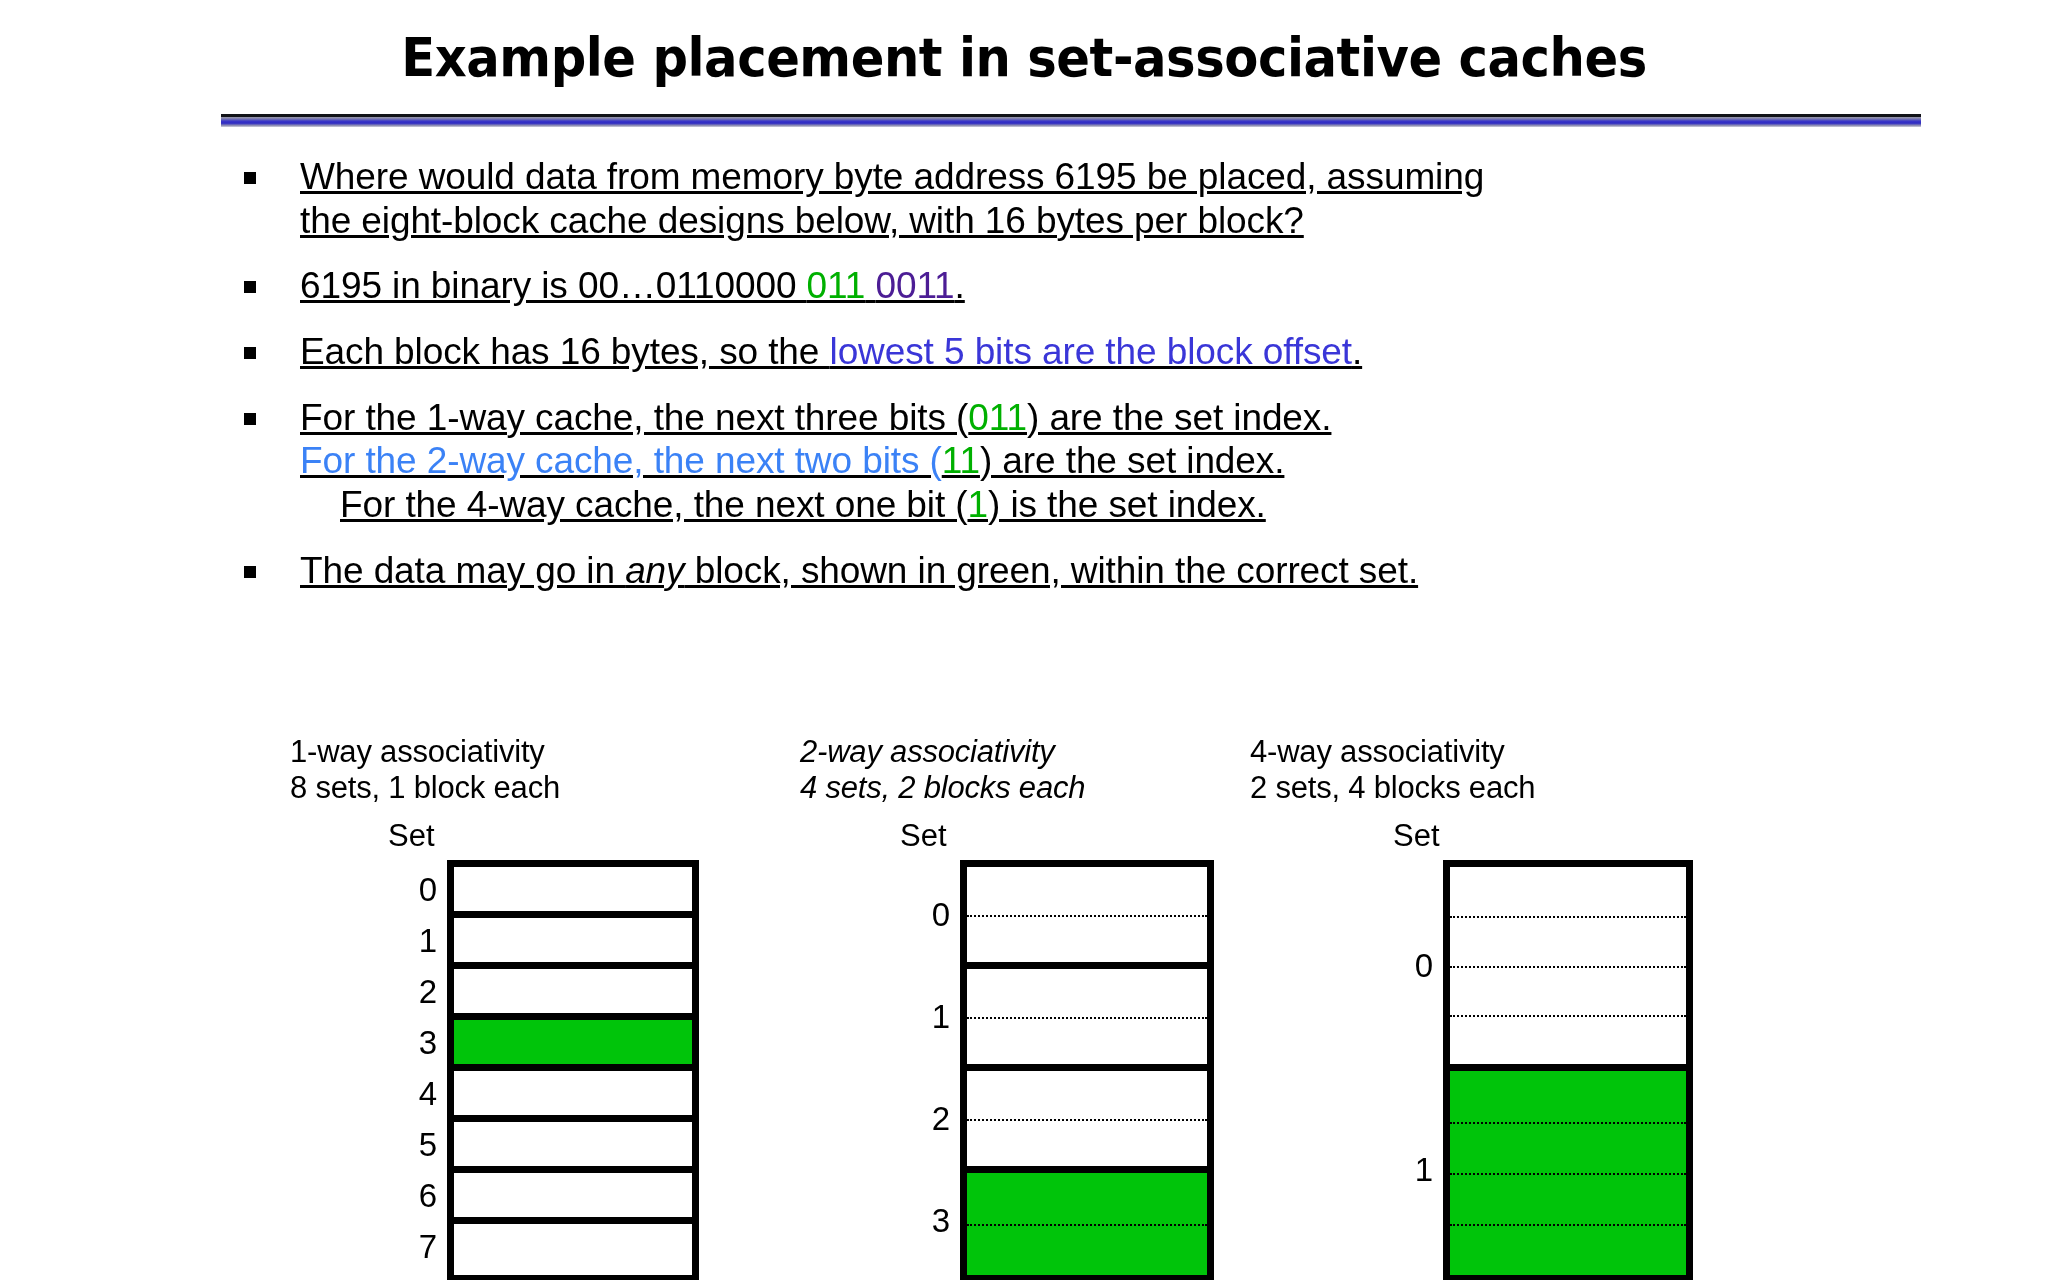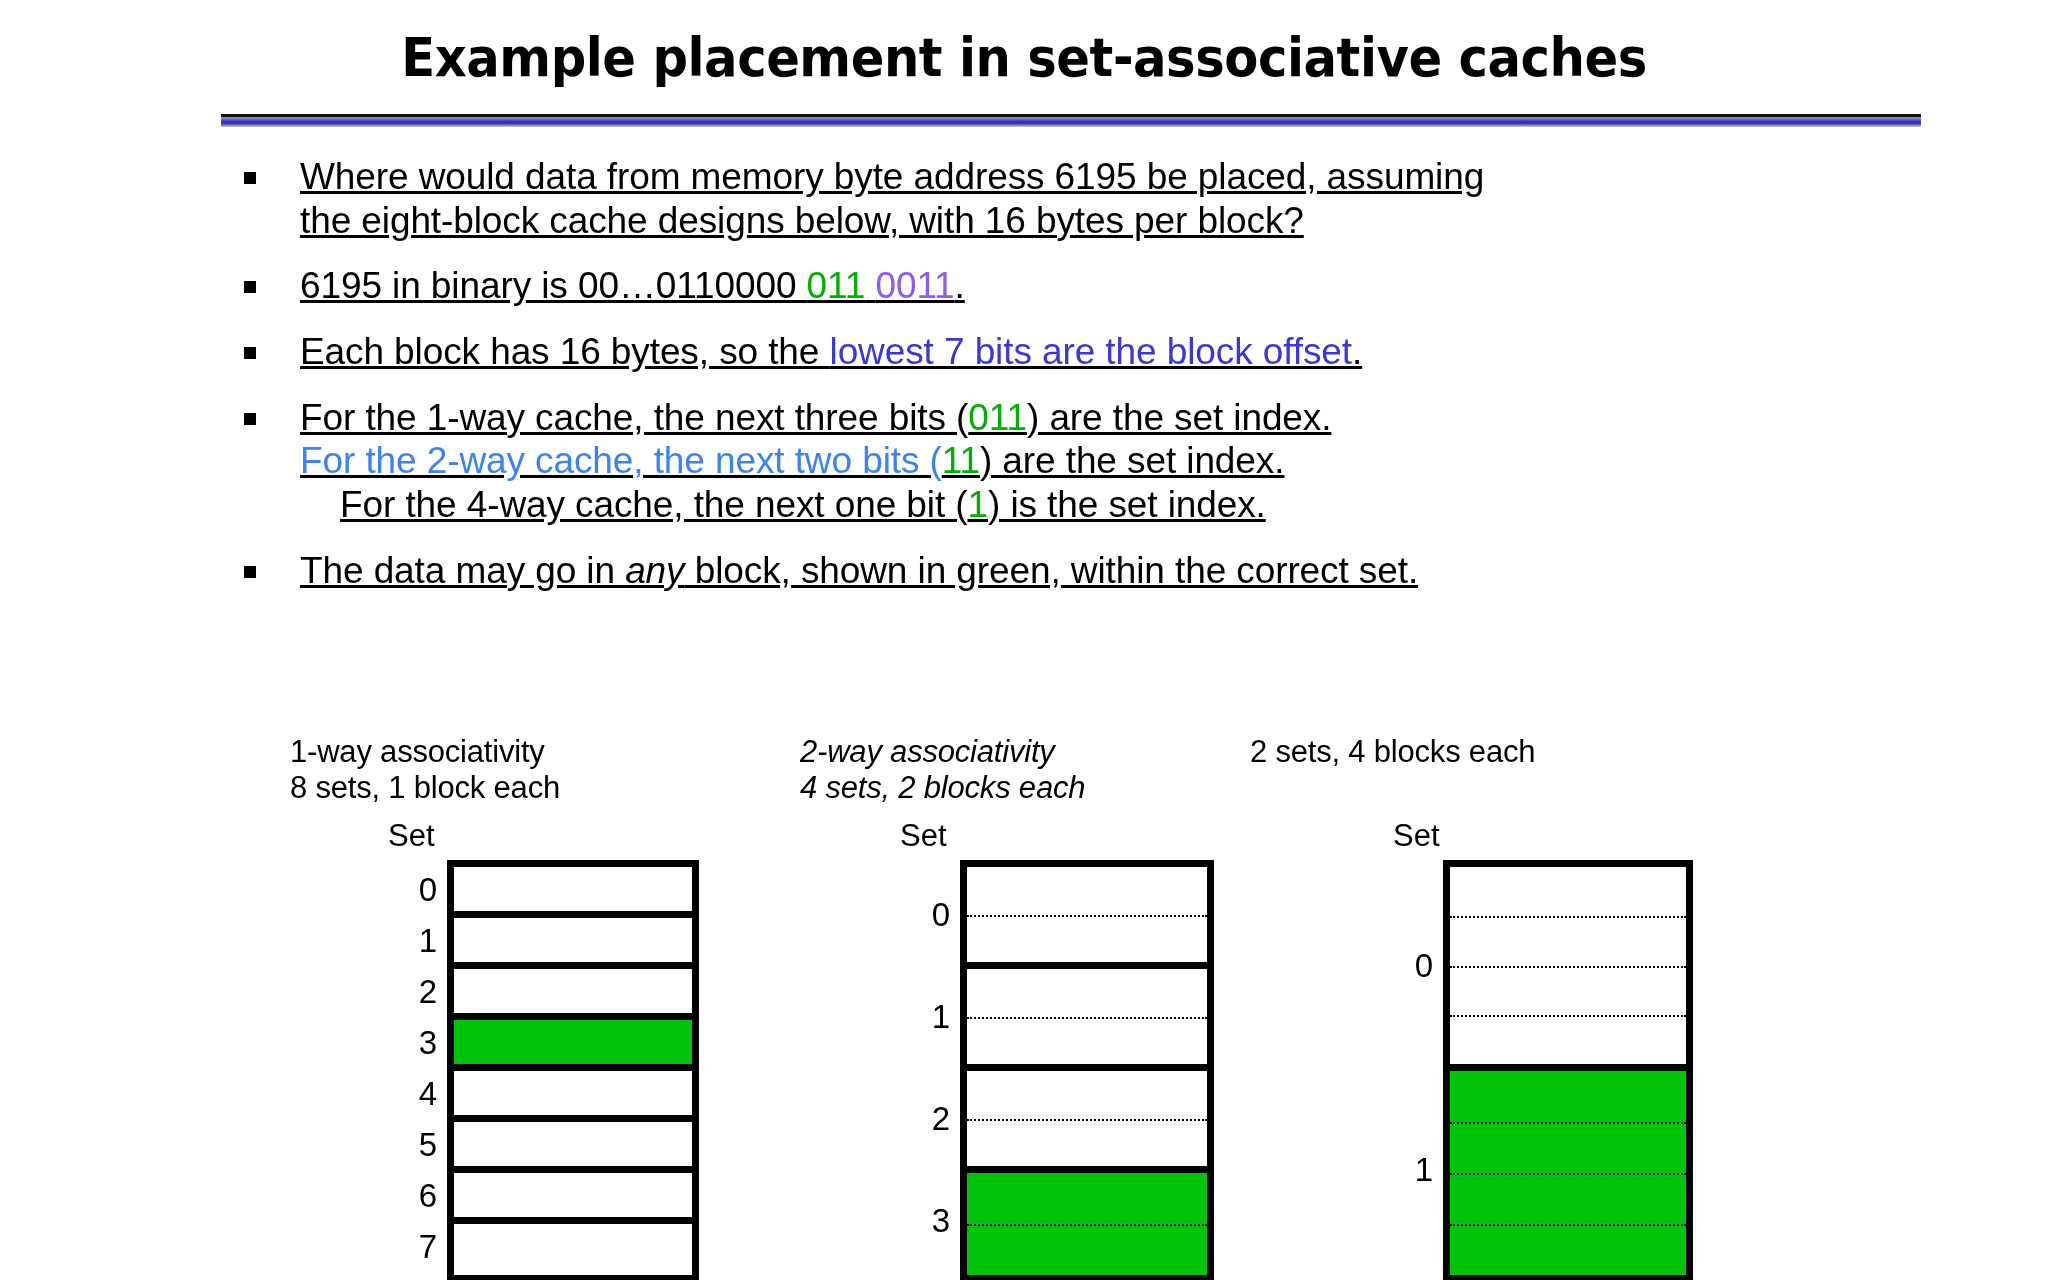--- a/index.html
+++ b/index.html
@@ -148,25 +148,25 @@
 </div>
 
 <div id="bullets">
     <div class="bullet">
       <span class="marker"></span>
       <span class="line"><span style="color: rgb(0, 0, 0);">Where would data from memory byte address 6195 be placed, assuming</span></span>
       <span class="line"><span style="color: rgb(0, 0, 0);">the eight-block cache designs below, with 16 bytes per block?</span></span>
     </div>
     <div class="bullet">
       <span class="marker"></span>
-      <span class="line"><span style="color: rgb(0, 0, 0);">6195 in binary is 00…0110000 </span><span style="color: rgb(0, 176, 0);">011</span><span style="color: rgb(0, 0, 0);"> </span><span style="color: #8b5cf6;">0011</span><span style="color: rgb(0, 0, 0);">.</span></span>
-    </div>
-    <div class="bullet">
-      <span class="marker"></span>
-      <span class="line"><span style="color: rgb(0, 0, 0);">Each block has 16 bytes, so the </span><span style="color: rgb(58, 54, 216);">lowest 7 bits are the block offset</span><span style="color: rgb(0, 0, 0);">.</span></span>
+      <span class="line"><span style="color: rgb(0, 0, 0);">6195 in binary is 00…0110000 </span><span style="color: rgb(0, 176, 0);">011</span><span style="color: rgb(0, 0, 0);"> </span><span style="color: #4c1d95;">0011</span><span style="color: rgb(0, 0, 0);">.</span></span>
+    </div>
+    <div class="bullet">
+      <span class="marker"></span>
+      <span class="line"><span style="color: rgb(0, 0, 0);">Each block has 16 bytes, so the </span><span style="color: rgb(58, 54, 216);">lowest 5 bits are the block offset</span><span style="color: rgb(0, 0, 0);">.</span></span>
     </div>
     <div class="bullet">
       <span class="marker"></span>
       <span class="line"><span style="color: rgb(0, 0, 0);">For the 1-way cache, the next three bits (</span><span style="color: rgb(0, 176, 0);">011</span><span style="color: rgb(0, 0, 0);">) are the set index.</span></span>
       <span class="line"><span style="color: #3b82f6;">For the 2-way cache, the next two bits (</span><span style="color: rgb(0, 176, 0);">11</span><span style="color: rgb(0, 0, 0);">) are the set index.</span></span>
       <span class="line"><span style="color: rgb(0, 0, 0); margin-left: 40px;">For the 4-way cache, the next one bit (</span><span style="color: rgb(0, 176, 0);">1</span><span style="color: rgb(0, 0, 0);">) is the set index.</span></span>
     </div>
     <div class="bullet">
       <span class="marker"></span>
       <span class="line"><span style="color: rgb(0, 0, 0);">The data may go in </span><span style="color: rgb(0, 0, 0); font-style: italic;">any</span><span style="color: rgb(0, 0, 0);"> block, shown in green, within the correct set.</span></span>
@@ -219,20 +219,21 @@
         <div class="set-row" style="height: 102px;">
           <div class="way-div" style="top: 47.5px;"></div>
         </div>
         <div class="set-row filled" style="height: 102px; background: rgb(0, 196, 10);">
           <div class="way-div" style="top: 51px;"></div>
         </div>
       </div>
     </div>
     <div class="cache" style="left: 0px;">
       <div class="cache-head" style="position: absolute; left: 1250px; width: 410px; top: 34px;">
+        <span class="hline">4-way associativity</span>
         <span class="hline">2 sets, 4 blocks each</span>
       </div>
       <div class="set-word" style="left: 1393px; top: 118px;">Set</div>
       <div class="set-num" style="left: 1363px; width: 70px; top: 247px;">0</div>
       <div class="set-num" style="left: 1363px; width: 70px; top: 451px;">1</div>
       <div class="cache-box" style="left: 1443px; top: 160px; width: 250px;">
         <div class="set-row" style="height: 204px;">
           <div class="way-div" style="top: 49.25px;"></div>
           <div class="way-div" style="top: 98.5px;"></div>
           <div class="way-div" style="top: 147.75px;"></div>

